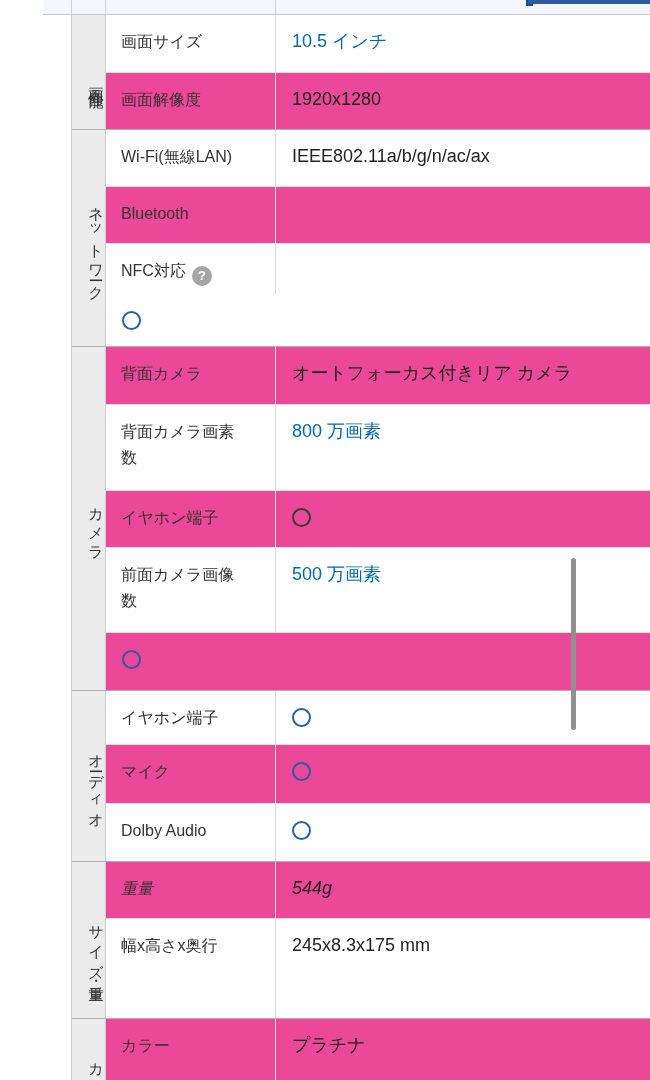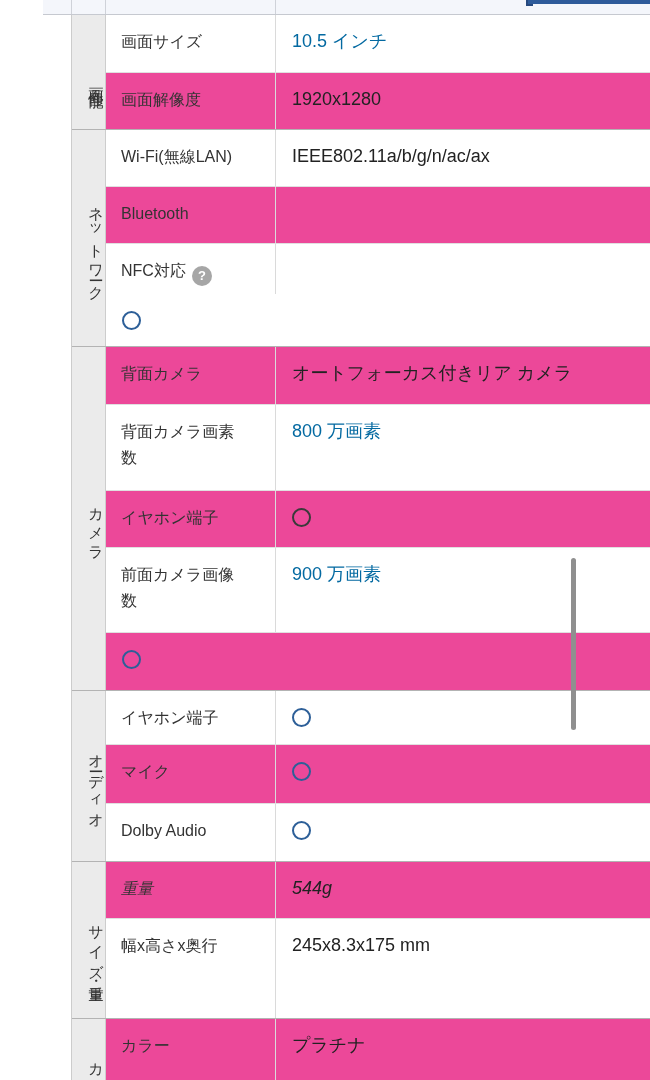--- a/index.html
+++ b/index.html
@@ -114,21 +114,21 @@
           <div class="row" style="min-height: 86px;">
             <div class="label-cell"><span>背面カメラ画素数</span></div>
             <div class="value-cell"><a class="val-link">800 万画素</a></div>
           </div>
           <div class="row alt" style="min-height: 57px;">
             <div class="label-cell"><span>イヤホン端子</span></div>
             <div class="value-cell"><span class="circle" title="○"></span></div>
           </div>
           <div class="row" style="min-height: 85px;">
             <div class="label-cell"><span>前面カメラ画像数</span></div>
-            <div class="value-cell"><a class="val-link">900 万画素</a></div>
+            <div class="value-cell"><a class="val-link">500 万画素</a></div>
           </div>
           <div class="row alt" style="min-height: 58px;">
             <div class="value-cell"><span class="circle blue" title="○"></span></div>
           </div>
         </div>
       </div>
       <div class="section">
         <div class="cat-cell">オーディオ</div>
         <div class="rows">
           <div class="row" style="min-height: 53px;">

